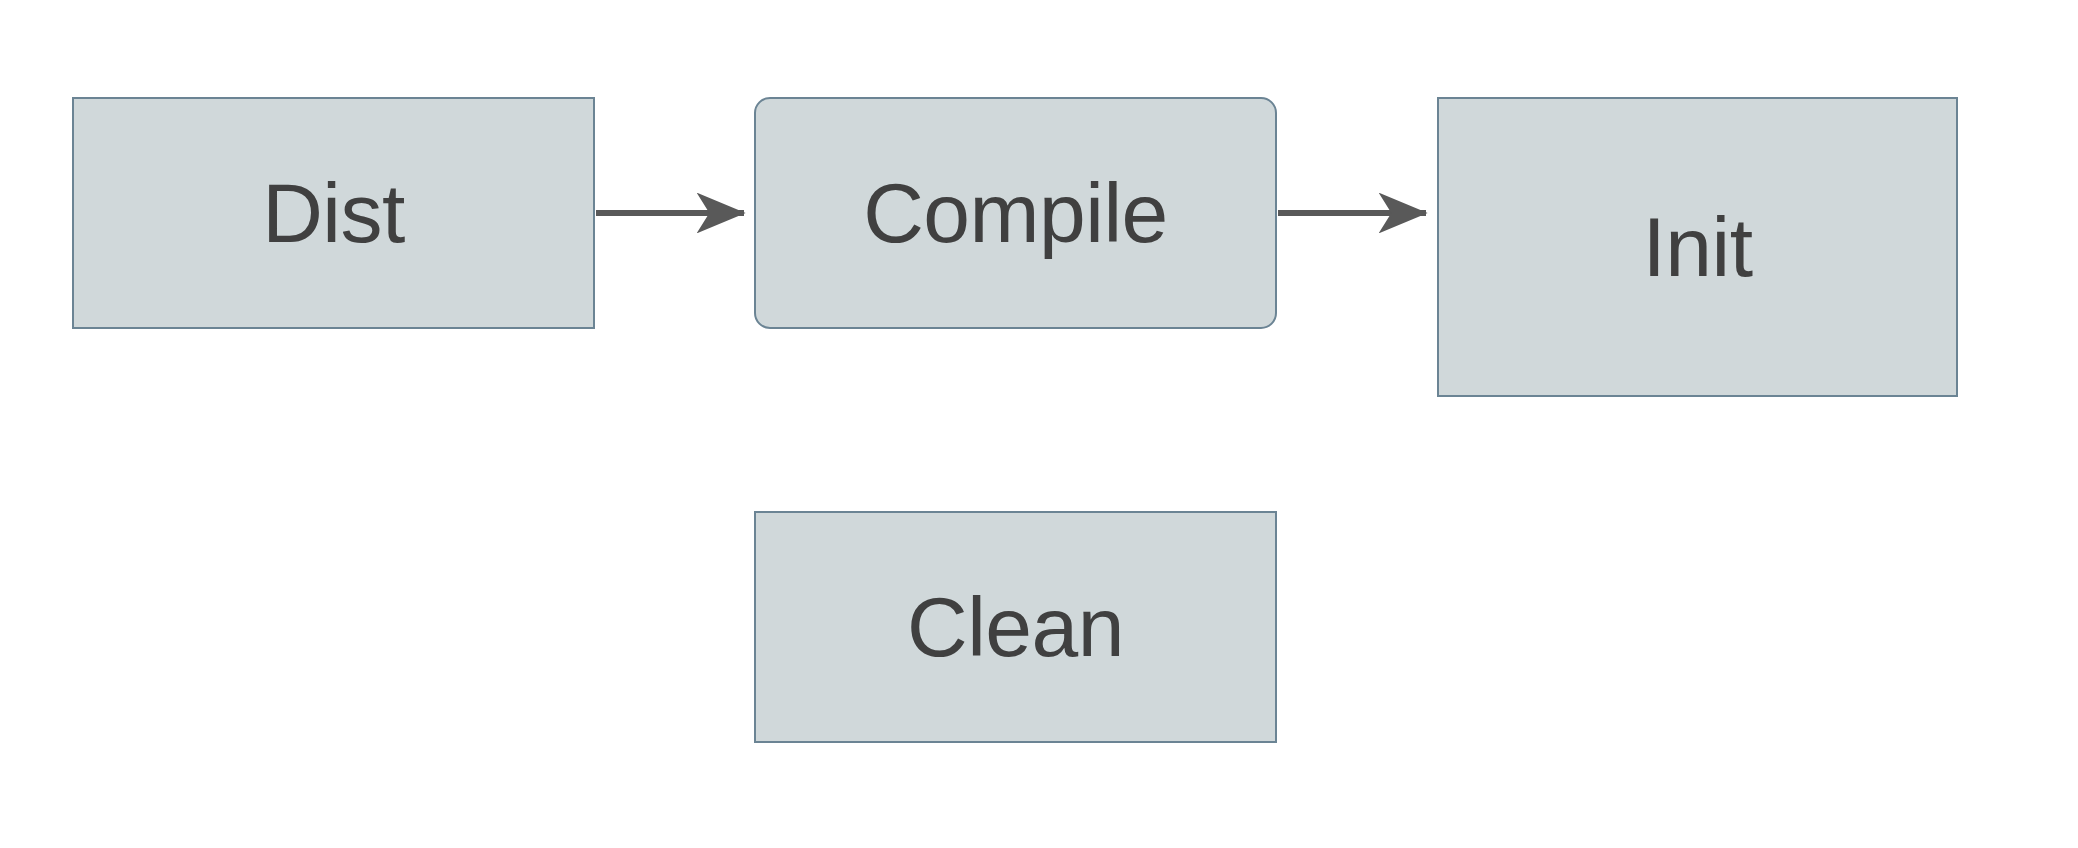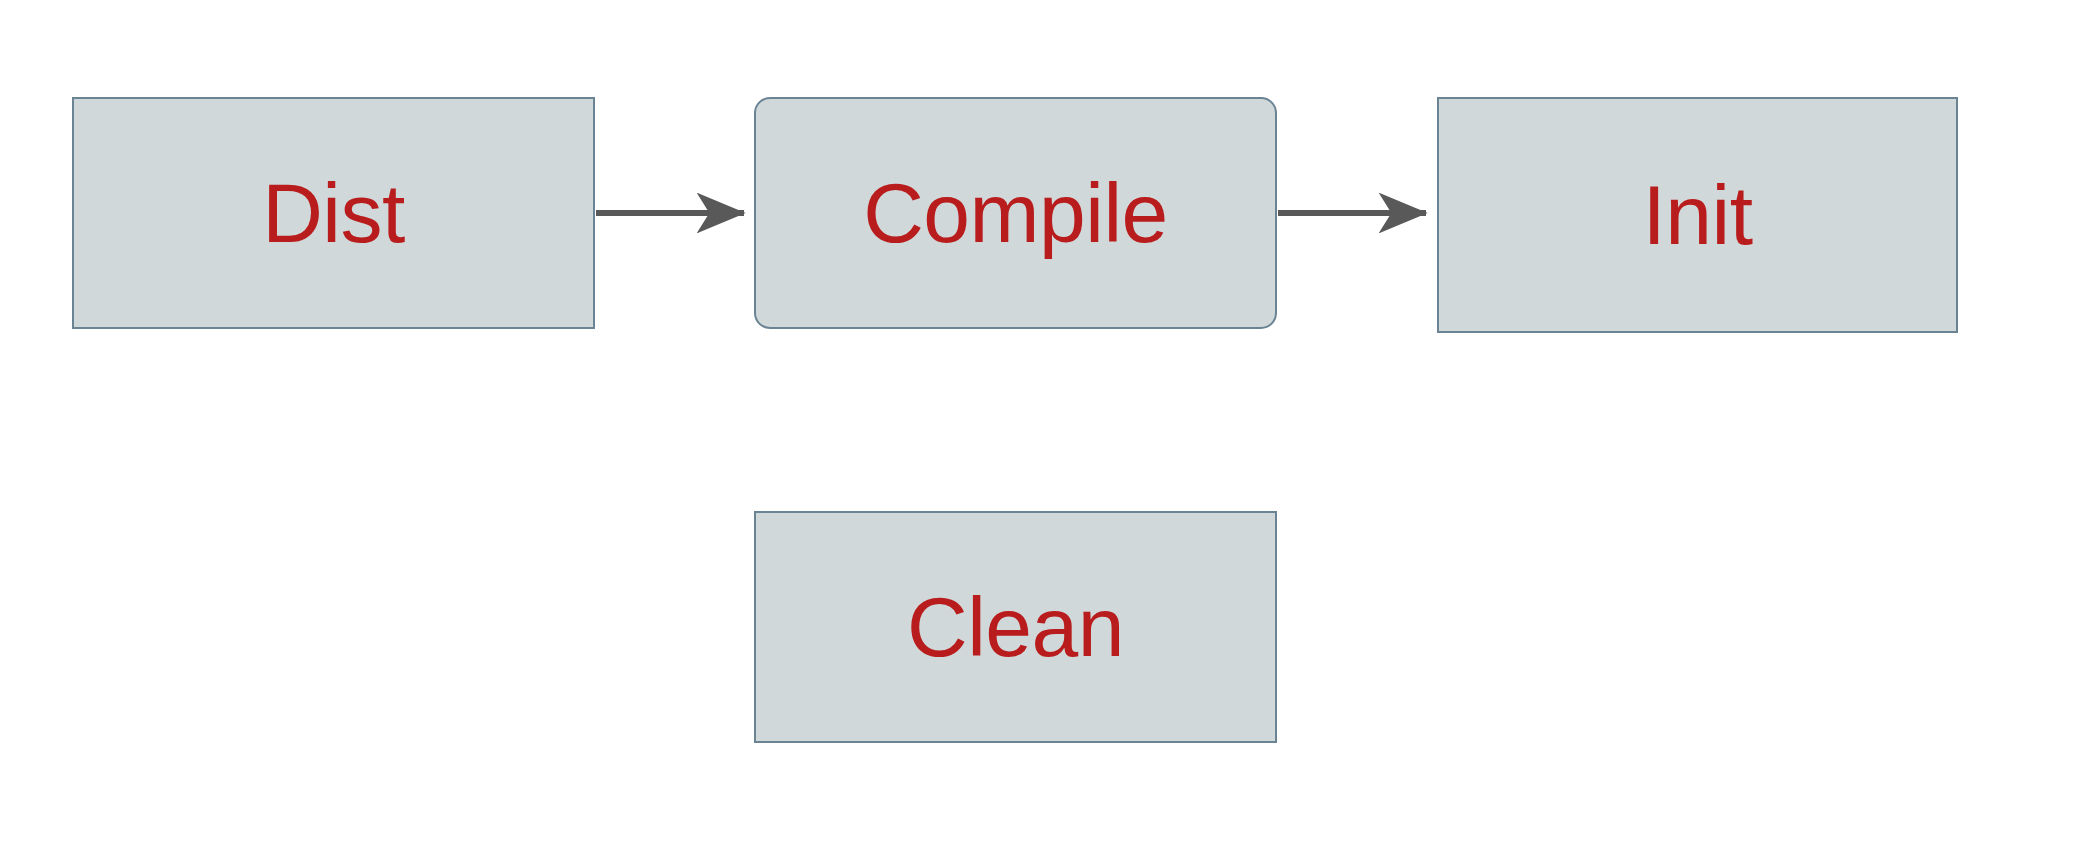--- a/index.html
+++ b/index.html
@@ -33,21 +33,21 @@
     border: 2px solid #6b8494;
     display: flex;
     align-items: center;
     justify-content: center;
   }
   .node-label {
     font-family: "Liberation Sans", sans-serif;
     font-weight: 300;
     font-size: 84px;
     line-height: 1;
-    color: #b91c1c;
+    color: #404040;
     letter-spacing: -0.5px;
     white-space: nowrap;
     -webkit-font-smoothing: antialiased;
   }
   .edge-layer {
     position: absolute;
     left: 0;
     top: 0;
     pointer-events: none;
   }
@@ -70,21 +70,21 @@
   </svg>
 
   <div class="node-box" style="left:72px; top:97px; width:523px; height:232px;">
     <span class="node-label">Dist</span>
   </div>
 
   <div class="node-box" style="left:754px; top:97px; width:523px; height:232px;border-radius:16px;">
     <span class="node-label">Compile</span>
   </div>
 
-  <div class="node-box" style="left:1437px; top:97px; width:521px; height:236px;">
+  <div class="node-box" style="left:1437px; top:97px; width:521px; height:300px;">
     <span class="node-label">Init</span>
   </div>
 
   <div class="node-box" style="left:754px; top:511px; width:523px; height:232px;text-align:center;">
     <span class="node-label">Clean</span>
   </div>
 
 </div>
 
 </body></html>

